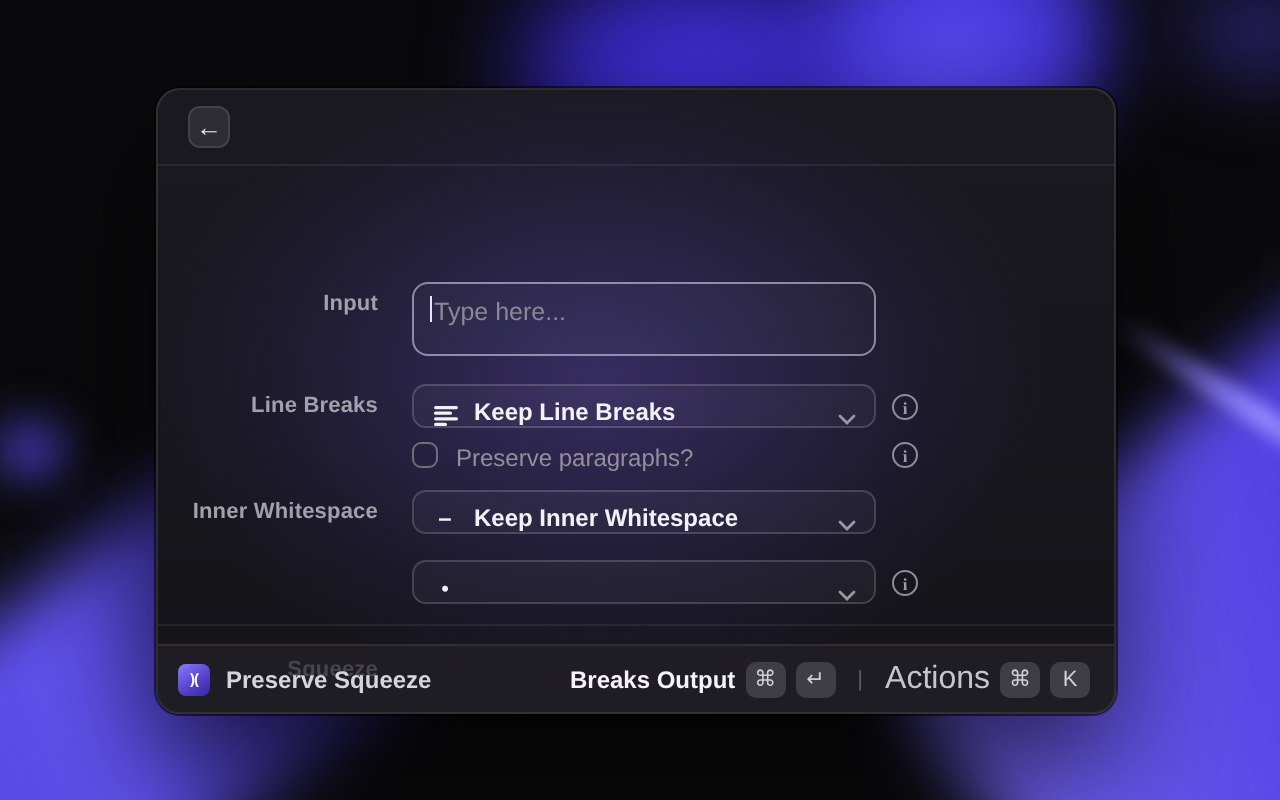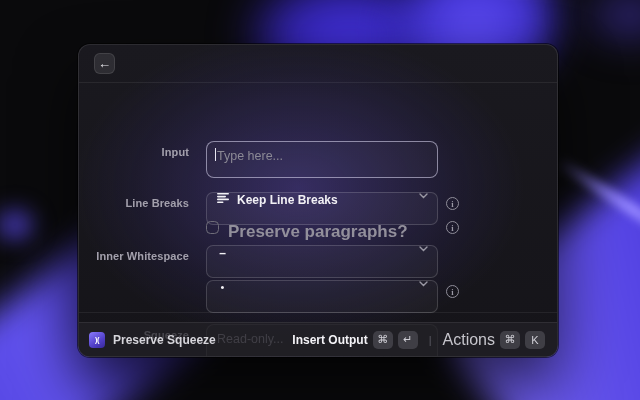--- a/index.html
+++ b/index.html
@@ -70,42 +70,42 @@
     font-family:"Liberation Sans", sans-serif; font-size:12.5px;
     padding:7px 10px; border-radius:8px;
   }
   textarea.box::placeholder { color:#8b8995; }
   .input-box   { border:1px solid rgba(226,222,248,0.55); }
   .preview-box { border:1px solid rgba(255,255,255,0.14); }
 
   .caret { position:absolute; left:9px; top:7px; width:1px; height:13px; background:#e8e6f2; }
 
   .dropdown {
-    height:33px; border-radius:7px;
+    height:22px; border-radius:7px;
     border:1px solid rgba(255,255,255,0.16);
     background:rgba(255,255,255,0.035);
-    display:flex; align-items:flex-start; gap:8px; padding:0 9px;
+    display:flex; align-items:flex-end; gap:8px; padding:0 9px;
     cursor:pointer;
   }
   .dd-ico { width:13px; display:flex; align-items:center; justify-content:center; color:#f2f1f5; flex:none; }
   .dd-val { font-size:12px; font-weight:700; color:#f2f1f5; white-space:nowrap; }
   .dd-chev { margin-left:auto; flex:none; display:flex; color:#9a98a4; }
 
   .info {
     position:absolute; left:367px; width:13px; height:13px; border-radius:50%;
     border:1px solid #8f8d99; color:#9c9aa6;
     font-size:8.5px; font-weight:700; font-family:"Liberation Serif", serif;
     display:flex; align-items:center; justify-content:center; cursor:pointer;
   }
 
   .checkbox {
     position:absolute; left:127px; width:13px; height:13px; border-radius:4.5px;
     border:1.5px solid #6f6d79; background:transparent; cursor:pointer;
   }
-  .cb-label { position:absolute; left:149px; font-size:17px; font-weight:700; color:#928f9b; cursor:pointer; }
+  .cb-label { position:absolute; left:149px; font-size:12px; font-weight:400; color:#928f9b; cursor:pointer; }
 
   .section-divider { position:absolute; left:0; right:0; top:228px; height:1px; background:rgba(255,255,255,0.065); }
 
   
   .win-footer {
     position:absolute; left:0; right:0; bottom:0; height:34px;
     border-top:1px solid rgba(255,255,255,0.08);
     background:rgba(34,33,39,0.72);
     display:flex; align-items:center; padding:0 10px; gap:8px;
   }
@@ -181,20 +181,21 @@
 
     <div class="checkbox" style="top:137px"></div>
     <div class="cb-label" style="top:138px">Preserve paragraphs?</div>
     <div class="info" style="top:137px">
       <span>i</span>
     </div>
 
     <div class="f-label" style="top:166px">Inner Whitespace</div>
     <div class="field dropdown" style="top:161px">
       <span class="dd-ico" style="font-size:12px; font-weight:700;">–</span>
+      <span class="dd-val">Keep Inner Whitespace</span>
       <span class="dd-chev">
         <svg width="9" height="6" viewBox="0 0 9 6">
             <path d="M1 1l3.5 3.5L8 1" stroke="#9a98a4" stroke-width="1.4" fill="none" stroke-linecap="round"></path>
           </svg>
       </span>
     </div>
 
     <div class="field dropdown" style="top:196px">
       <span class="dd-ico" style="font-size:11px;">•</span>
       <span class="dd-chev">
@@ -203,35 +204,32 @@
           </svg>
       </span>
     </div>
     <div class="info" style="top:201px">
       <span>i</span>
     </div>
 
     <div class="section-divider"></div>
 
     <div class="f-label" style="top:245px">Squeeze</div>
-    <div class="field" style="top:240px; height:39px">
-      <textarea class="box preview-box" readonly="" placeholder="Read-only..." style=""></textarea>
-    </div>
 
   </div>
 
   <div class="win-footer">
     <div class="app-icon">
       <span>)(</span>
     </div>
     <div class="app-name">Preserve Squeeze</div>
 
     <div class="footer-right">
       <div class="action-group">
-        <span class="action-primary-label">Insert Output</span>
+        <span class="action-primary-label">Breaks Output</span>
         <span class="key">⌘</span>
         <span class="key">↵</span>
       </div>
       <span class="kdiv">|</span>
       <div class="action-group">
         <span class="action-label">Actions</span>
         <span class="key">⌘</span>
         <span class="key">K</span>
       </div>
     </div>

